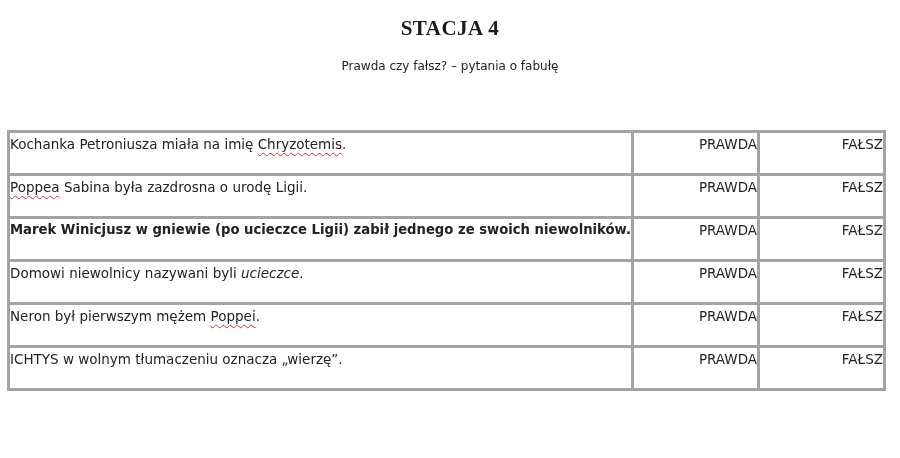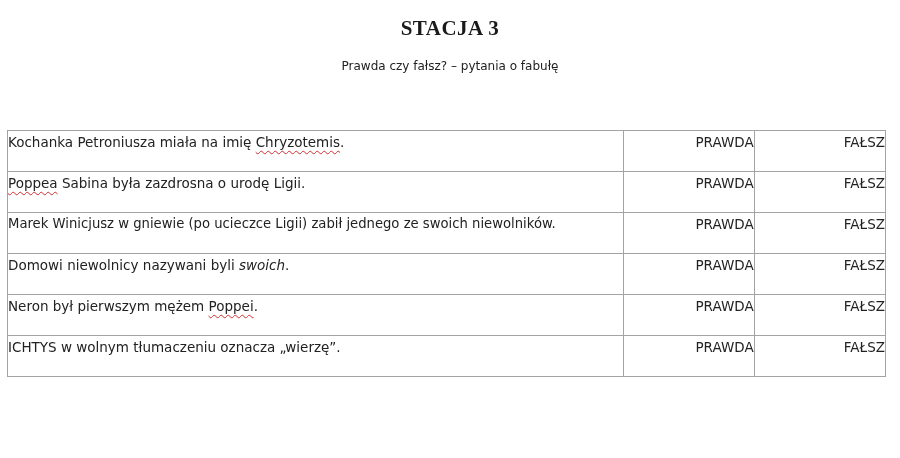--- a/index.html
+++ b/index.html
@@ -12,58 +12,58 @@
     .subtitle {
       position: absolute; top: 59px; left: 0; width: 900px; text-align: center;
       font-family: "DejaVu Sans", sans-serif; font-size: 12px; color: #222;
     }
     table.quiz {
       position: absolute; left: 7px; top: 130px; width: 879px;
       border-collapse: collapse;
       font-family: "DejaVu Sans", sans-serif; font-size: 13.5px; color: #222;
     }
     table.quiz td {
-      border: 1px solid #a3a3a3; height: 37px; vertical-align: top;
+      border: 3px solid #a3a3a3; height: 37px; vertical-align: top;
       padding: 3px 0 0 0;
     }
     td.stmt { width: 609px; padding-left: 9px; white-space: nowrap; }
     td.opt { text-align: right; }
     td.opt-true { width: 128px; }
     td.opt-false { width: 129px; }
     .spell {
       text-decoration: underline wavy #d03030; text-decoration-thickness: 1px;
       text-underline-offset: 3px;
     }
     .ital { font-style: italic; }
   </style>
 </head>
 <body>
 
-<div class="title">STACJA 3</div>
+<div class="title">STACJA 4</div>
 <div class="subtitle">Prawda czy fałsz? – pytania o fabułę</div>
 
 <table class="quiz">
   <tbody>
     <tr>
       <td class="stmt"><span>Kochanka Petroniusza miała na imię </span><span class="spell">Chryzotemis</span><span>.</span></td>
       <td class="opt opt-true">PRAWDA</td>
       <td class="opt opt-false">FAŁSZ</td>
     </tr>
     <tr>
       <td class="stmt"><span class="spell">Poppea</span><span> Sabina była zazdrosna o urodę Ligii.</span></td>
       <td class="opt opt-true">PRAWDA</td>
       <td class="opt opt-false">FAŁSZ</td>
     </tr>
     <tr>
-      <td class="stmt" style="font-size:13.2px;"><span>Marek Winicjusz w gniewie (po ucieczce Ligii) zabił jednego ze swoich niewolników.</span></td>
+      <td class="stmt" style="font-size:13.2px;font-weight:bold;"><span>Marek Winicjusz w gniewie (po ucieczce Ligii) zabił jednego ze swoich niewolników.</span></td>
       <td class="opt opt-true">PRAWDA</td>
       <td class="opt opt-false">FAŁSZ</td>
     </tr>
     <tr>
-      <td class="stmt"><span>Domowi niewolnicy nazywani byli </span><span class="ital">swoich</span><span>.</span></td>
+      <td class="stmt"><span>Domowi niewolnicy nazywani byli </span><span class="ital">ucieczce</span><span>.</span></td>
       <td class="opt opt-true">PRAWDA</td>
       <td class="opt opt-false">FAŁSZ</td>
     </tr>
     <tr>
       <td class="stmt"><span>Neron był pierwszym mężem </span><span class="spell">Poppei</span><span>.</span></td>
       <td class="opt opt-true">PRAWDA</td>
       <td class="opt opt-false">FAŁSZ</td>
     </tr>
     <tr>
       <td class="stmt"><span>ICHTYS w wolnym tłumaczeniu oznacza „wierzę”.</span></td>

